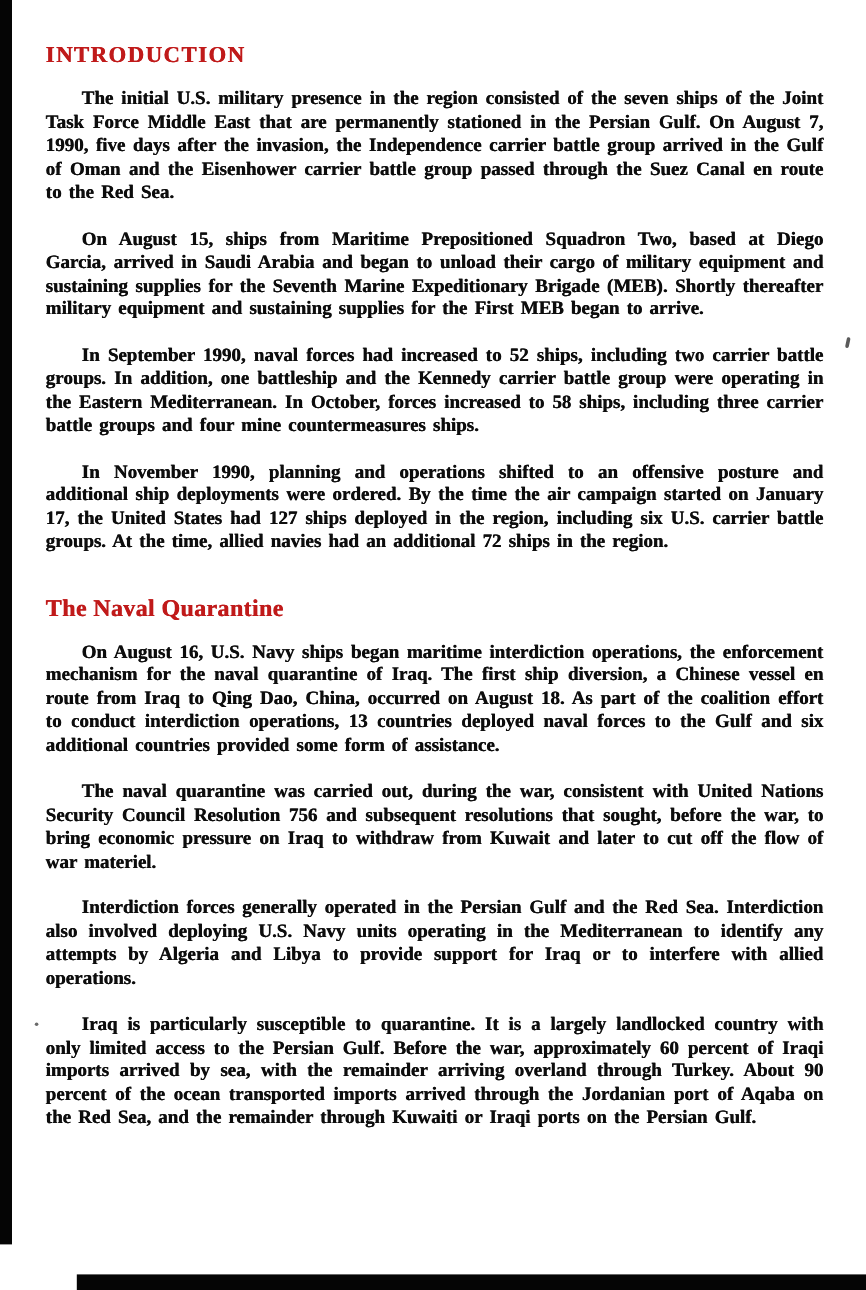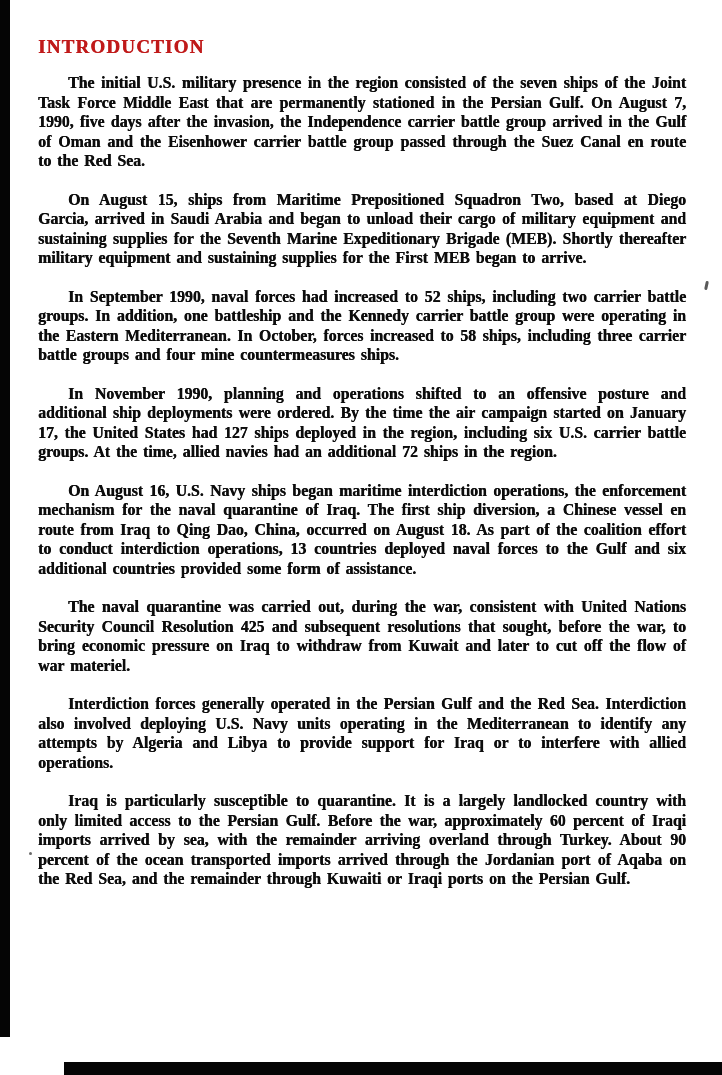--- a/index.html
+++ b/index.html
@@ -117,22 +117,23 @@
 
     <section>
       <h1 class="h-major">INTRODUCTION</h1>
       <p>The initial U.S. military presence in the region consisted of the seven ships of the Joint Task Force Middle East that are permanently stationed in the Persian Gulf. On August 7, 1990, five days after the invasion, the Independence carrier battle group arrived in the Gulf of Oman and the Eisenhower carrier battle group passed through the Suez Canal en route to the Red Sea.</p>
       <p>On August 15, ships from Maritime Prepositioned Squadron Two, based at Diego Garcia, arrived in Saudi Arabia and began to unload their cargo of military equipment and sustaining supplies for the Seventh Marine Expeditionary Brigade (MEB). Shortly thereafter military equipment and sustaining supplies for the First MEB began to arrive.</p>
       <p>In September 1990, naval forces had increased to 52 ships, including two carrier battle groups. In addition, one battleship and the Kennedy carrier battle group were operating in the Eastern Mediterranean. In October, forces increased to 58 ships, including three carrier battle groups and four mine countermeasures ships.</p>
       <p>In November 1990, planning and operations shifted to an offensive posture and additional ship deployments were ordered. By the time the air campaign started on January 17, the United States had 127 ships deployed in the region, including six U.S. carrier battle groups. At the time, allied navies had an additional 72 ships in the region.</p>
     </section>
 
     <section>
+      <h2 class="h-minor">The Naval Quarantine</h2>
       <p>On August 16, U.S. Navy ships began maritime interdiction operations, the enforcement mechanism for the naval quarantine of Iraq. The first ship diversion, a Chinese vessel en route from Iraq to Qing Dao, China, occurred on August 18. As part of the coalition effort to conduct interdiction operations, 13 countries deployed naval forces to the Gulf and six additional countries provided some form of assistance.</p>
-      <p>The naval quarantine was carried out, during the war, consistent with United Nations Security Council Resolution 425 and subsequent resolutions that sought, before the war, to bring economic pressure on Iraq to withdraw from Kuwait and later to cut off the flow of war materiel.</p>
+      <p>The naval quarantine was carried out, during the war, consistent with United Nations Security Council Resolution 756 and subsequent resolutions that sought, before the war, to bring economic pressure on Iraq to withdraw from Kuwait and later to cut off the flow of war materiel.</p>
       <p>Interdiction forces generally operated in the Persian Gulf and the Red Sea. Interdiction also involved deploying U.S. Navy units operating in the Mediterranean to identify any attempts by Algeria and Libya to provide support for Iraq or to interfere with allied operations.</p>
       <p>Iraq is particularly susceptible to quarantine. It is a largely landlocked country with only limited access to the Persian Gulf. Before the war, approximately 60 percent of Iraqi imports arrived by sea, with the remainder arriving overland through Turkey. About 90 percent of the ocean transported imports arrived through the Jordanian port of Aqaba on the Red Sea, and the remainder through Kuwaiti or Iraqi ports on the Persian Gulf.</p>
     </section>
 
   </main>
 
   <div class="page-number">58</div>
 
 </div>
 

